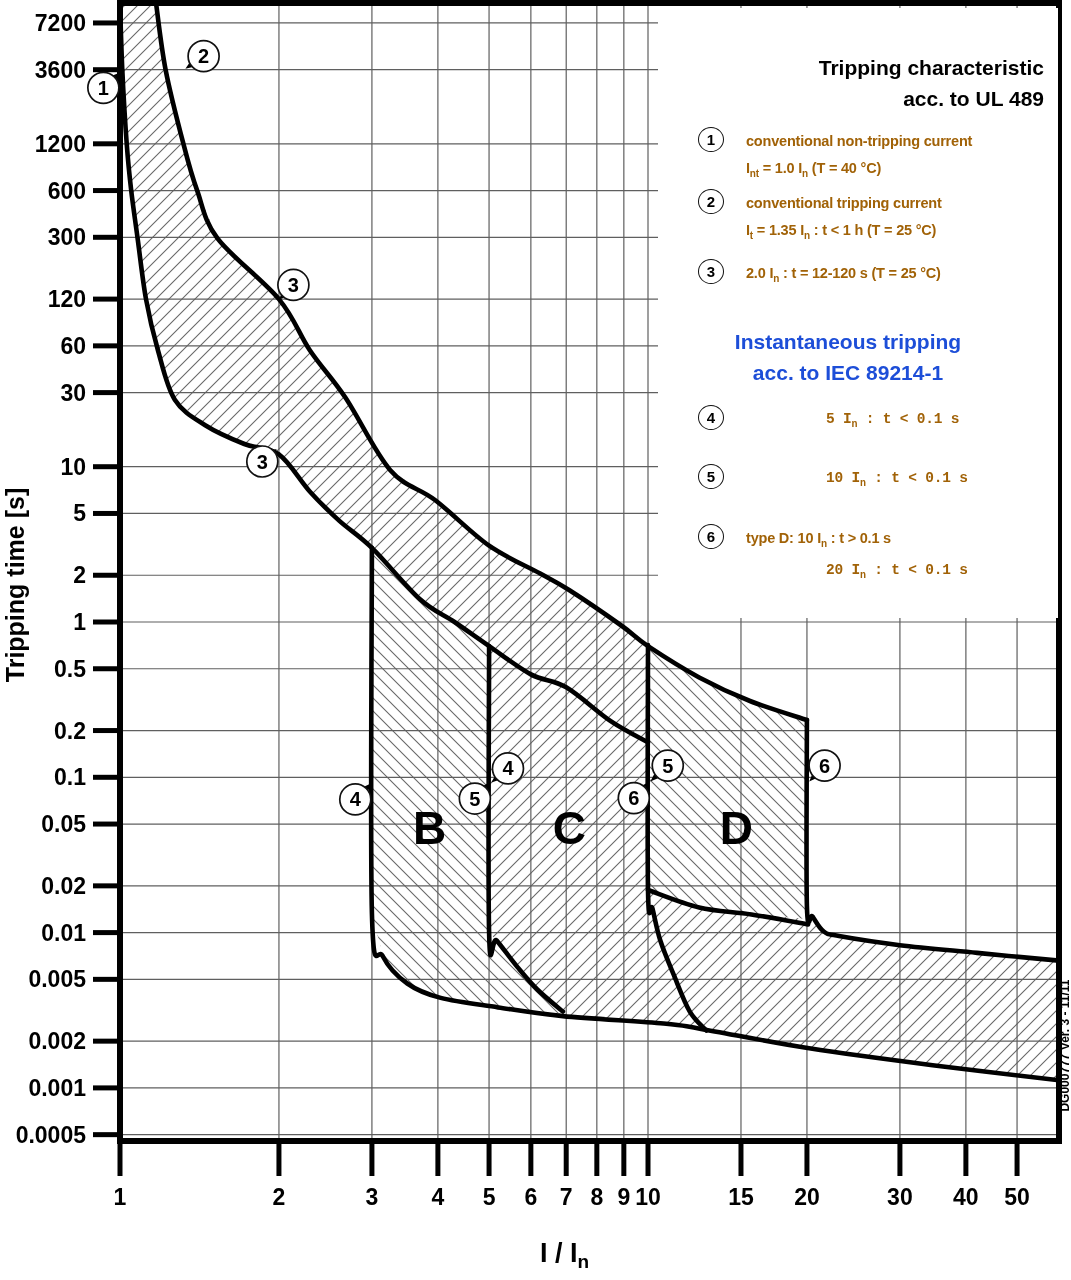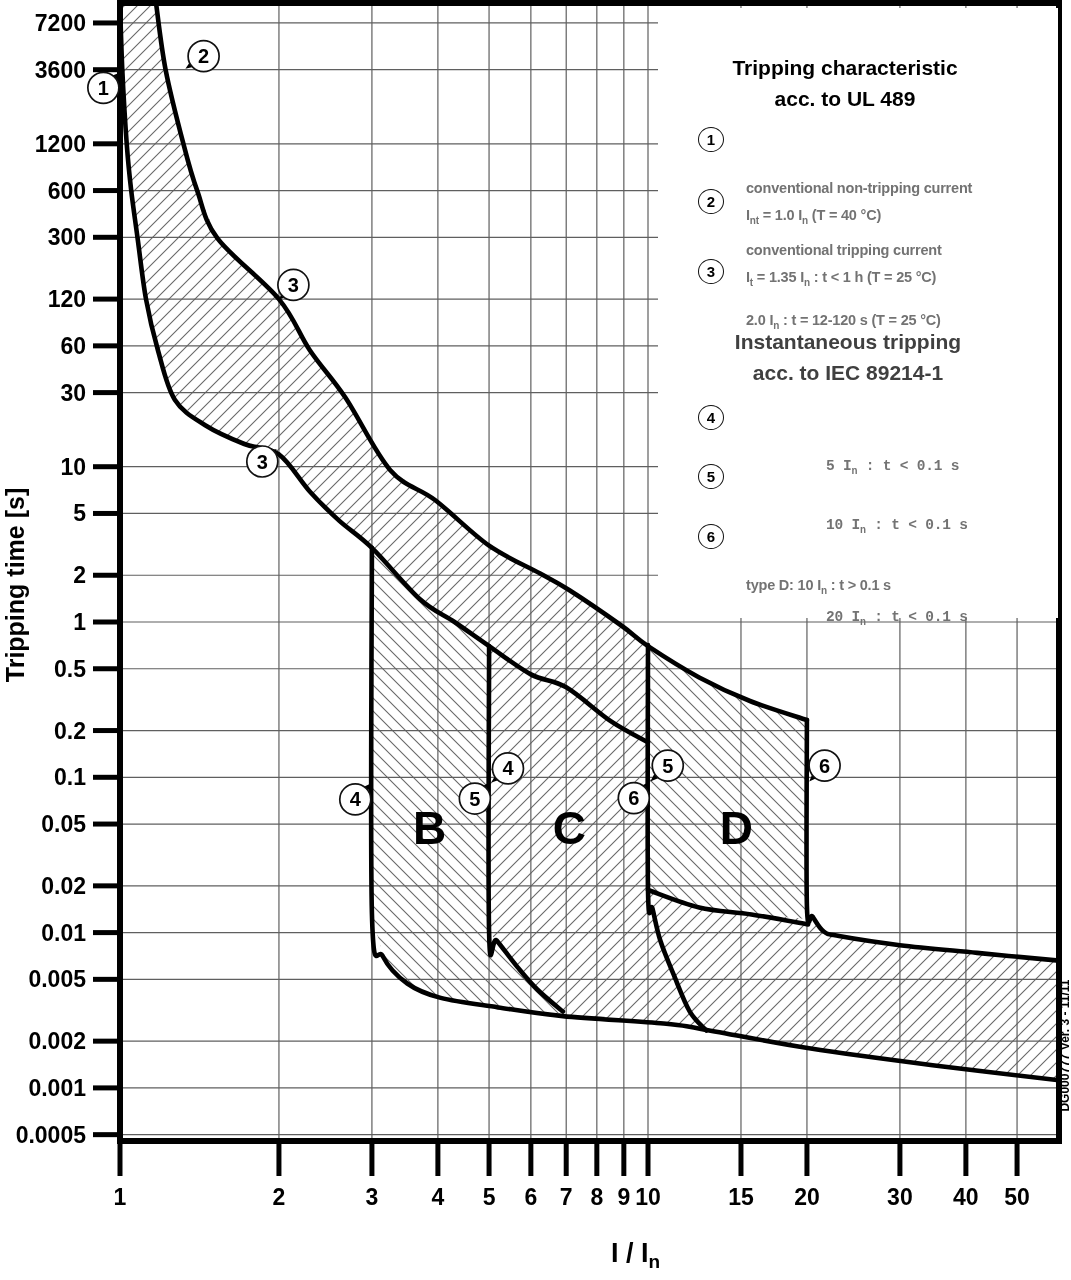--- a/index.html
+++ b/index.html
@@ -1,33 +1,33 @@
 <!DOCTYPE html>
 <html><head>
 <meta charset="utf-8">
 <style>
   html,body{margin:0;padding:0;background:#fff;}
   .stage{position:relative;width:1071px;height:1280px;background:#fff;overflow:hidden;
          font-family:"Liberation Sans",sans-serif;}
   svg text{font-family:"Liberation Sans",sans-serif;font-weight:bold;fill:#000;}
   .legend{position:absolute;left:658px;top:8px;width:400px;height:610px;background:#fff;}
-  .leg-title{position:absolute;top:44px;left:7px;width:360px;text-align:center;
+  .leg-title{position:absolute;top:44px;left:26px;width:360px;text-align:right;
              font-size:21px;font-weight:bold;line-height:31px;color:#000;}
   .leg-sub{position:absolute;top:318px;left:10px;width:360px;text-align:center;
-           font-size:21px;font-weight:bold;line-height:31px;color:#404040;}
+           font-size:21px;font-weight:bold;line-height:31px;color:#1d4ed8;}
   .leg-item{position:absolute;left:40px;width:356px;}
   .leg-circ{position:absolute;left:0;top:-1px;width:24px;height:23px;border:1.7px solid #111;
             border-radius:50%;font-size:15px;font-weight:bold;text-align:center;line-height:23px;color:#000;}
   .leg-lines{position:absolute;left:48px;top:0;width:306px;font-size:14.5px;font-weight:bold;
-             line-height:27px;color:#737373;letter-spacing:-0.2px;white-space:nowrap;margin-top:47px;}
+             line-height:27px;color:#a16207;letter-spacing:-0.2px;white-space:nowrap;}
   .leg-lines sub, .xlabel sub{font-size:10px;}
   .l2-indent{margin-left:80px;font-family:Liberation Mono, monospace;}
   .ylabel{position:absolute;left:-104px;top:570px;width:240px;height:30px;text-align:center;
           font-size:25px;font-weight:bold;color:#000;transform:rotate(-90deg);}
-  .xlabel{position:absolute;left:540px;top:1238px;width:120px;text-align:right;
+  .xlabel{position:absolute;left:540px;top:1238px;width:120px;text-align:left;
           font-size:27px;font-weight:bold;color:#000;}
   .xlabel sub{font-size:19px;}
   .sidenote{position:absolute;left:985px;top:1038px;width:160px;height:15px;text-align:center;
             font-size:12px;font-weight:bold;color:#000;transform:rotate(-90deg);white-space:nowrap;}
 </style>
 </head>
 <body>
 
 <div class="stage">
   <svg id="chart" width="1071" height="1280" viewBox="0 0 1071 1280">

